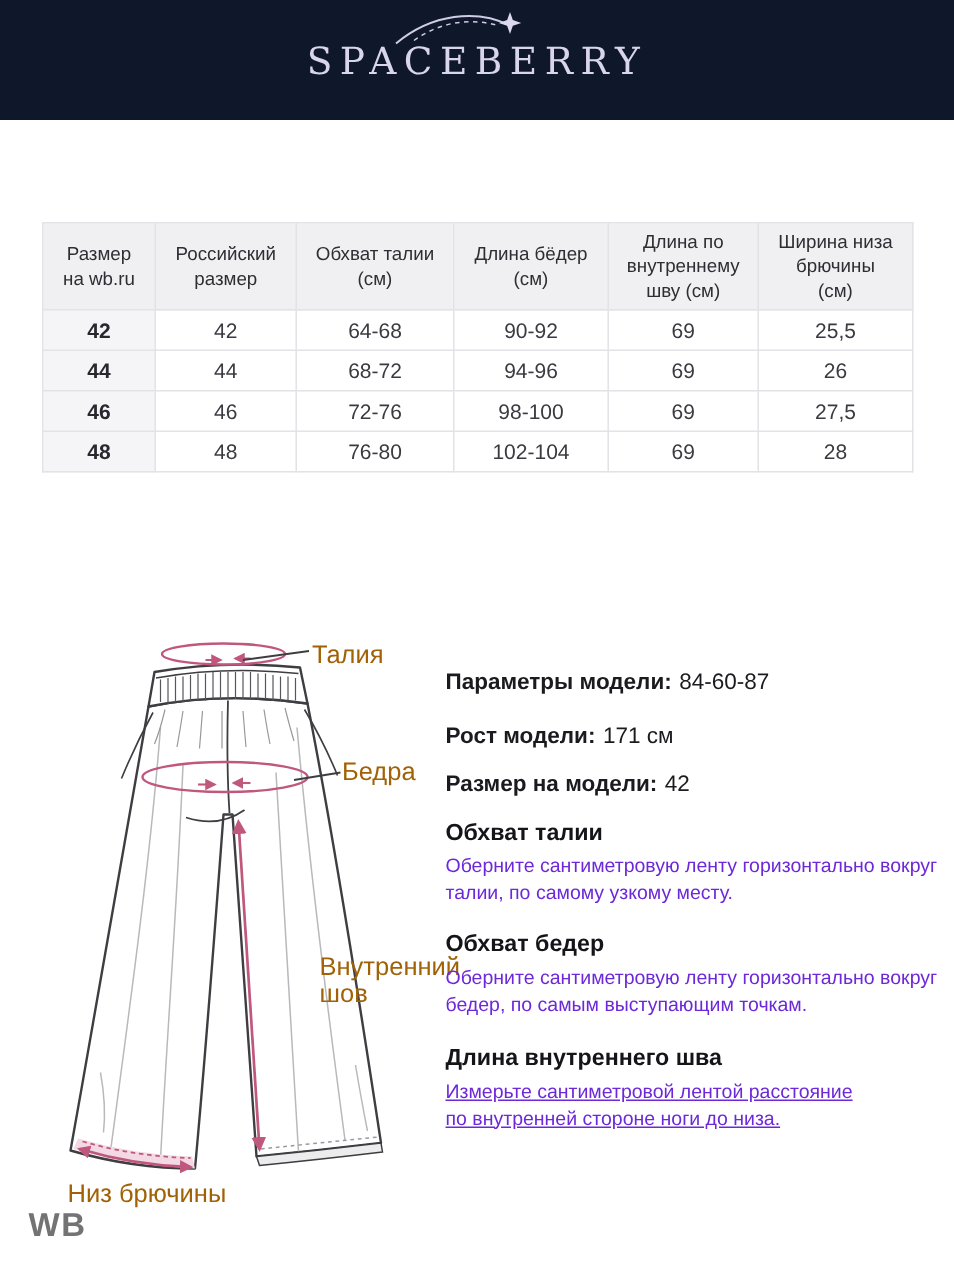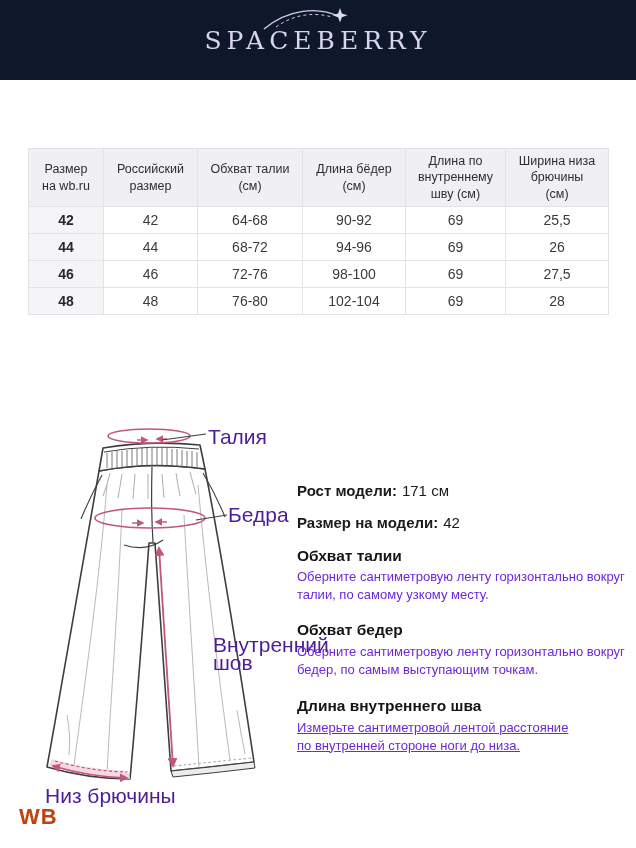--- a/index.html
+++ b/index.html
@@ -18,39 +18,39 @@
              table-layout:fixed;}
   .size th,.size td{border:1px solid #e2e2e7;box-sizing:border-box;text-align:center;
              vertical-align:middle;padding:0;}
   .size th{height:58px;background:#f0f0f3;font-size:12.5px;font-weight:500;color:#2d2d33;
              line-height:1.32;white-space:pre-line;padding:3px 4px;}
   .size td{height:27px;font-size:14px;font-weight:400;color:#3a3a40;}
   .size td.c0{background:#f5f5f8;font-weight:700;color:#28282e;}
 
   
   .diagram{position:absolute;left:10px;top:415px;width:270px;height:400px;}
-  .dlabel{position:absolute;font-size:21px;font-weight:500;color:#4c1d95;line-height:18px;}
+  .dlabel{position:absolute;font-size:17px;font-weight:500;color:#a16207;line-height:18px;}
   .lbl-waist{left:208px;top:428px;}
   .lbl-hips{left:228px;top:506px;}
   .lbl-inseam{left:196px;top:636px;width:100px;margin-left:17px;}
   .lbl-hem{left:45px;top:787px;}
 
   
   .param{position:absolute;left:297px;font-size:15px;color:#1b1b1f;white-space:nowrap;}
   .param .plabel{font-weight:700;}
   .param .pvalue{font-weight:400;margin-left:5px;}
   .p1{top:446px;} .p2{top:472px;margin-top:10px;} .p3{top:498px;margin-top:16px;}
   .ititle{position:absolute;left:297px;font-size:15.5px;font-weight:700;color:#151519;}
   .t1{top:547px;} .t2{top:621px;} .t3{top:697px;}
   .itext{position:absolute;left:297px;width:336px;font-size:13px;line-height:17.5px;
          color:#6d28d9;white-space:pre-line;}
   .x1{top:568px;} .x2{top:643px;} .x3{top:719px;text-decoration:underline;}
 
   
-  .wm{position:absolute;left:19px;top:804px;font-size:22px;font-weight:700;color:#c2410c;
+  .wm{position:absolute;left:19px;top:804px;font-size:22px;font-weight:700;color:#737373;
       letter-spacing:1px;}
 </style>
 </head>
 <body>
 
 <div class="page">
 
   <div class="header">
     <svg class="comet" width="92" height="30" viewBox="0 0 92 30">
       <path d="M4,25 C28,5 58,2 80,13" fill="none" stroke="#cfcbe8" stroke-width="1.4"></path>
@@ -175,20 +175,23 @@
     <line x1="186" y1="105" x2="217" y2="100" stroke="#3e3e42" stroke-width="1.2"></line>
 
     <path d="M149,133 L163,351" fill="none" stroke="#c0577c" stroke-width="1.8" marker-start="url(#arw)" marker-end="url(#arw)"></path>
   </svg>
 
   <div class="dlabel lbl-waist">Талия</div>
   <div class="dlabel lbl-hips">Бедра</div>
   <div class="dlabel lbl-inseam">Внутренний шов</div>
   <div class="dlabel lbl-hem">Низ брючины</div>
 
+  <div class="param p1">
+    <span class="plabel">Параметры модели:</span><span class="pvalue">84-60-87</span>
+  </div>
   <div class="param p2">
     <span class="plabel">Рост модели:</span><span class="pvalue">171 см</span>
   </div>
   <div class="param p3">
     <span class="plabel">Размер на модели:</span><span class="pvalue">42</span>
   </div>
 
   <div class="ititle t1">Обхват талии</div>
   <div class="itext x1">Оберните сантиметровую ленту горизонтально вокруг
 талии, по самому узкому месту.</div>

